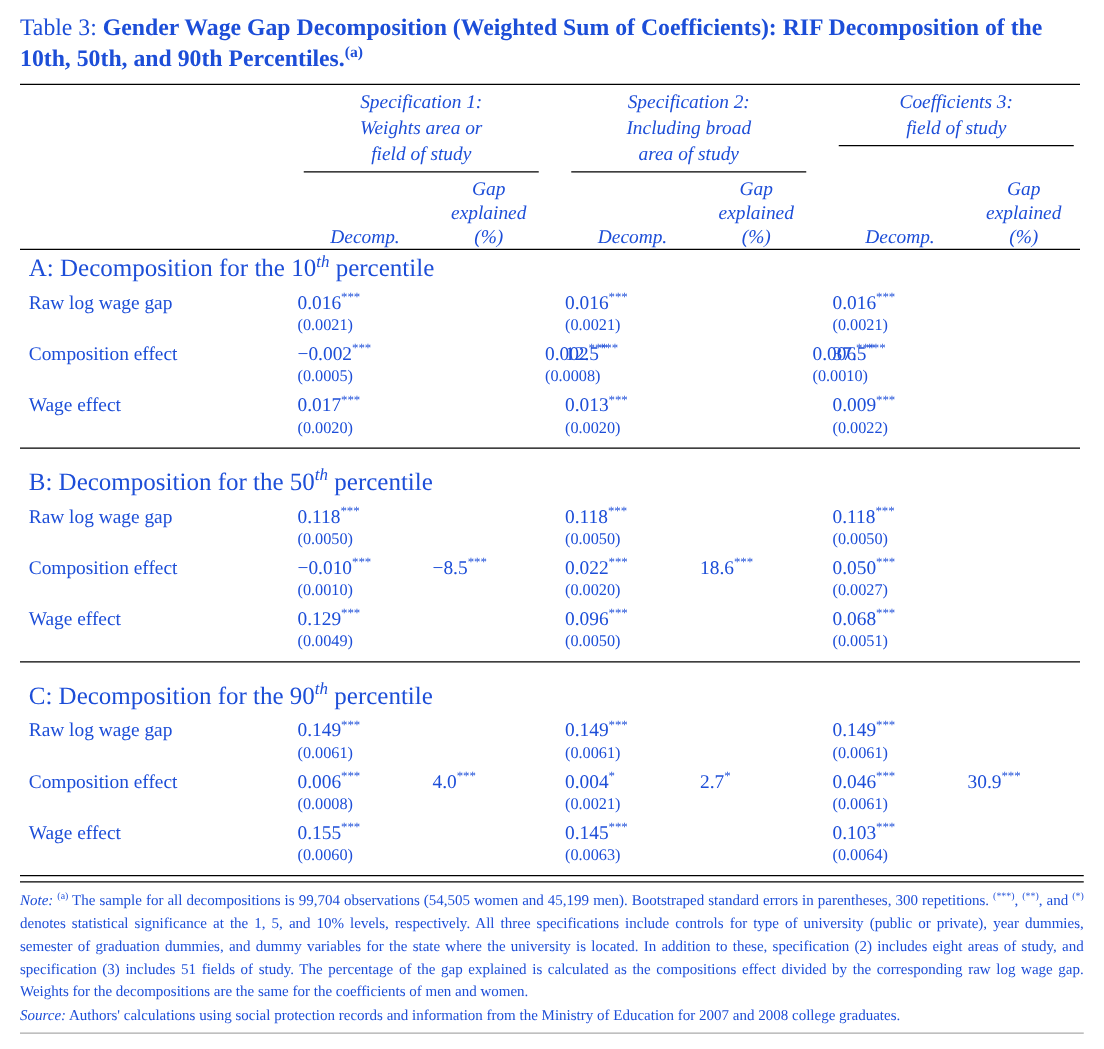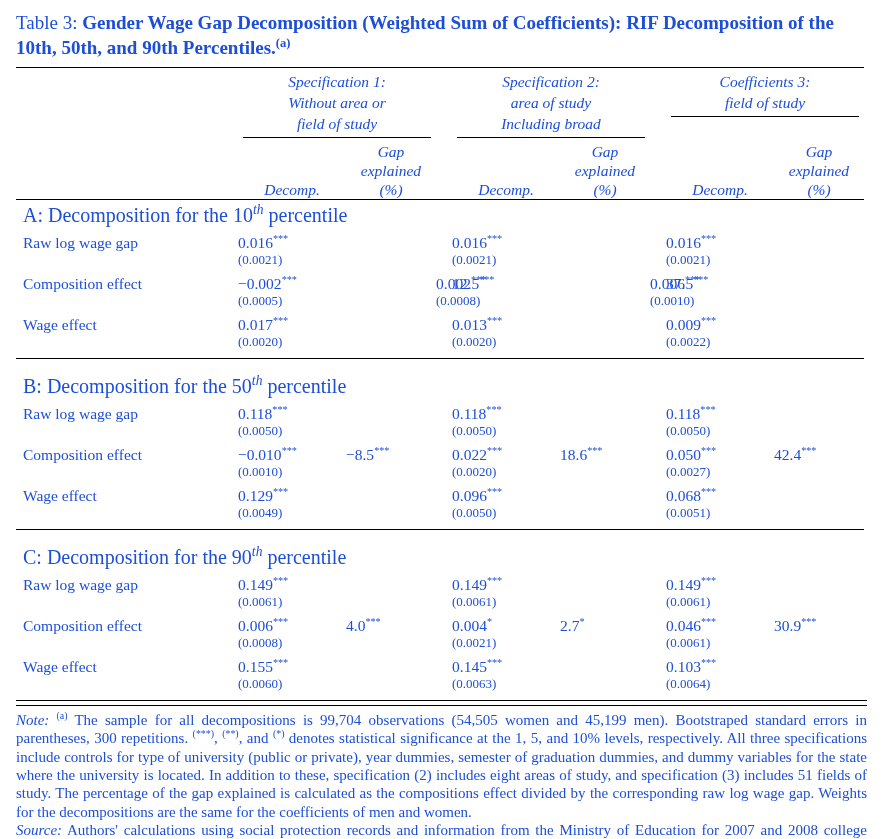--- a/index.html
+++ b/index.html
@@ -26,48 +26,48 @@
   .ghead { text-align:center; font-style:italic; font-size:15.5px; line-height:19px; }
   .panel-title { font-size:20px; line-height:21px; padding:5px 0 7px 7px; }
   .drow { padding-bottom:6px; }
   .rlabel { font-size:15.5px; line-height:19px; padding-left:7px; }
   .dcell,.gcell { }
   .dcell .v,.gcell .v { font-size:15.5px; line-height:19px; }
   .dcell .se { font-size:13px; line-height:16px; }
   .dblrule { height:3.5px; border-top:1.9px solid #000; border-bottom:1.9px solid #000; margin-top:2px; }
 
   
-  .note,.source { margin:0; font-size:15px; line-height:18.4px; text-align:justify; }
+  .note,.source { margin:0; font-size:12px; line-height:18.4px; text-align:justify; }
   .note { margin-top:5px; }
   .ital { font-style:italic; }
   .bottom-rule { border-top:1px solid #ababab; margin-top:5px; height:0; }
 </style>
 </head>
 <body>
 
 <div class="page">
 
   <p class="title"><span>Table 3: </span><span class="cap-bold">Gender Wage Gap Decomposition (Weighted Sum of Coefficients): RIF Decomposition of the 10th, 50th, and 90th Percentiles.</span><sup class="marker cap-bold">(a)</sup></p>
 
   <div class="tbl" id="tbl">
     <div class="rule"></div>
 
     <div class="hrow">
       <div></div>
       <div class="spec">
         <div>Specification 1:</div>
-        <div>Without area or</div>
+        <div>Weights area or</div>
         <div>field of study</div>
         <div class="cmid"></div>
       </div>
       <div></div>
       <div class="spec">
         <div>Specification 2:</div>
+        <div>Including broad</div>
         <div>area of study</div>
-        <div>Including broad</div>
         <div class="cmid"></div>
       </div>
       <div></div>
       <div class="spec">
         <div>Coefficients 3:</div>
         <div>field of study</div>
         <div class="cmid"></div>
       </div>
     </div>
 
@@ -216,23 +216,20 @@
           <div class="se">(0.0020)</div>
         </div>
         <div class="gcell">
           <div class="v">18.6<sup class="st">***</sup></div>
         </div>
         <div></div>
         <div class="dcell">
           <div class="v">0.050<sup class="st">***</sup></div>
           <div class="se">(0.0027)</div>
         </div>
-        <div class="gcell">
-          <div class="v">42.4<sup class="st">***</sup></div>
-        </div>
       </div>
       <div class="drow">
         <div class="rlabel">Wage effect</div>
         <div class="dcell">
           <div class="v">0.129<sup class="st">***</sup></div>
           <div class="se">(0.0049)</div>
         </div>
         <div class="gcell">
           <div class="v"></div>
         </div>

